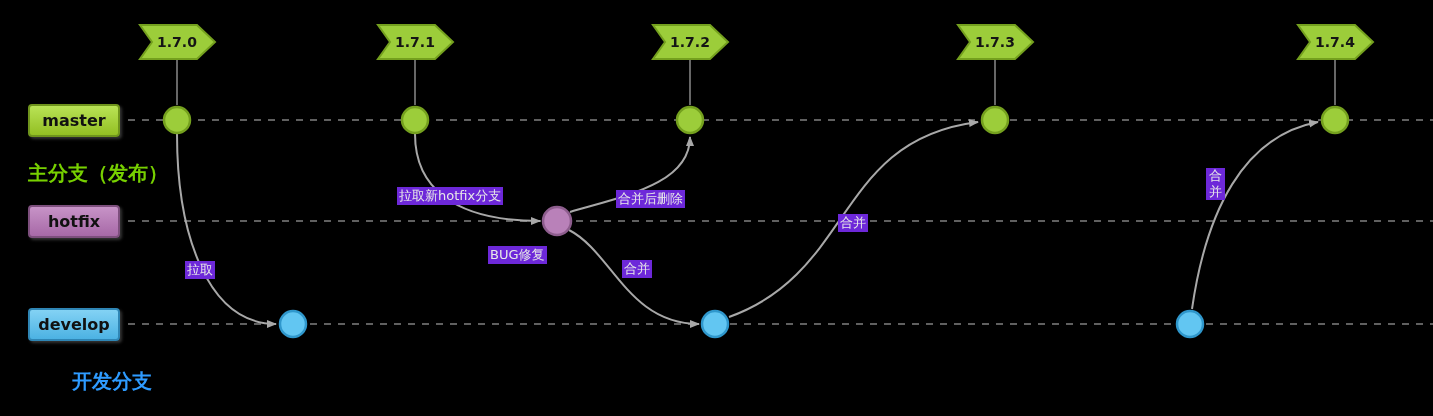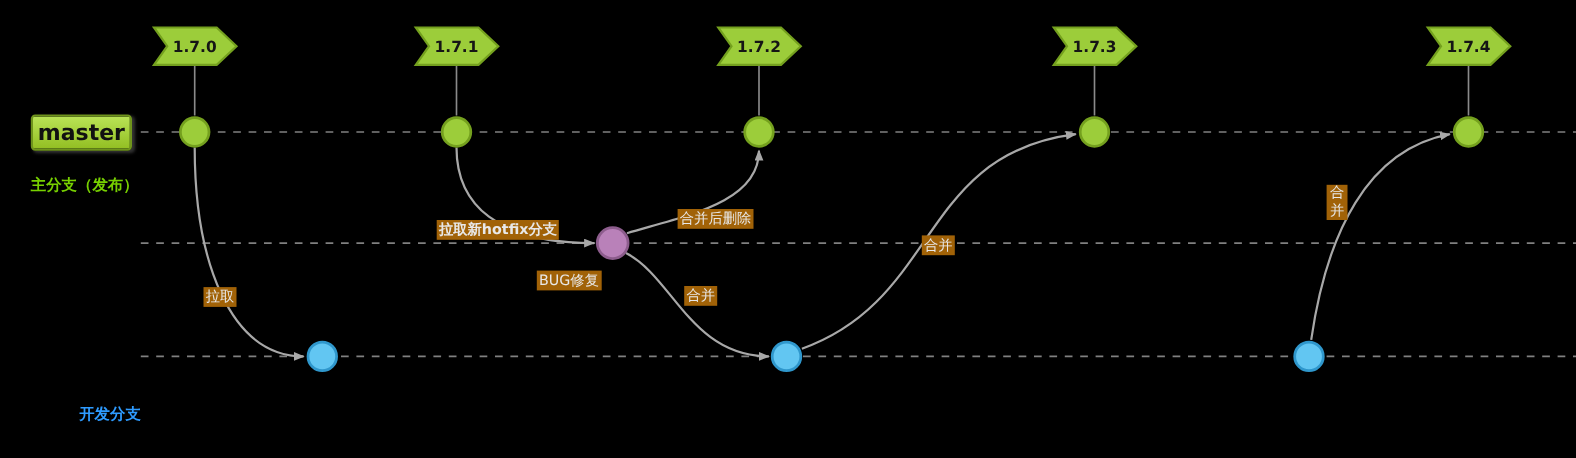--- a/index.html
+++ b/index.html
@@ -10,45 +10,45 @@
     font-family:"DejaVu Sans","Liberation Sans",sans-serif;
     overflow:hidden;
   }
   #stage svg { position:absolute; left:0; top:0; }
 
   .branch-box {
     position:absolute;
     width:88px; height:29px;
     line-height:29px;
     text-align:center;
-    font-size:20px; font-weight:bold; color:#111;
+    font-size:16px; font-weight:bold; color:#111;
     border-radius:4px;
     border:2px solid;
     box-shadow:2px 2px 3px rgba(150,150,150,0.35);
   }
   .branch-box.master  { left:28px; top:104px; background:linear-gradient(#b9e356,#93bf23); border-color:#6f941c; }
   .branch-box.hotfix  { left:28px; top:205px; background:linear-gradient(#c793c7,#a769a7); border-color:#7d4f7d; }
   .branch-box.develop { left:28px; top:308px; background:linear-gradient(#83d2f4,#4cb2e3); border-color:#2f86b5; }
 
   .branch-desc {
     position:absolute;
     left:28px;
-    font-size:14px; font-weight:bold;
+    font-size:20px; font-weight:bold;
     white-space:nowrap;
   }
   .branch-desc.master  { top:160px; color:#77d000; }
   .branch-desc.hotfix  { top:266px; color:#ff00ff; }
   .branch-desc.develop { top:368px; color:#2e9bff;margin-left:44px; }
 
   .edge-label {
     position:absolute;
     color:#e8e8e8;
     font-size:13px;
     white-space:nowrap;
-    background:#a16207;
+    background:#6d28d9;
     padding:0 2px;
   }
   .edge-label.vertical {
     width:15px;
     white-space:normal;
     word-break:break-all;
     line-height:16px;
     text-align:center;
   }
 
@@ -114,25 +114,27 @@
     <circle cx="1335" cy="120" r="13" fill="#9ccd3a" stroke="#74a01e" stroke-width="2.5"></circle>
 
     <circle cx="557" cy="221" r="14" fill="#b981b9" stroke="#8d5d8d" stroke-width="2.5"></circle>
 
     <circle cx="293" cy="324" r="13" fill="#62c6f2" stroke="#2f97cc" stroke-width="2.5"></circle>
     <circle cx="715" cy="324" r="13" fill="#62c6f2" stroke="#2f97cc" stroke-width="2.5"></circle>
     <circle cx="1190" cy="324" r="13" fill="#62c6f2" stroke="#2f97cc" stroke-width="2.5"></circle>
   </svg>
 
   <div class="branch-box master">master</div>
+  <div class="branch-box hotfix">hotfix</div>
+  <div class="branch-box develop">develop</div>
 
   <div class="branch-desc master">主分支（发布）</div>
   <div class="branch-desc develop">开发分支</div>
 
   <span class="edge-label" style="left:185px; top:261px;">拉取</span>
-  <span class="edge-label" style="left:397px; top:200px;font-weight:bold;">拉取新hotfix分支</span>
+  <span class="edge-label" style="left:397px; top:187px;">拉取新hotfix分支</span>
   <span class="edge-label" style="left:488px; top:246px;">BUG修复</span>
   <span class="edge-label" style="left:616px; top:190px;">合并后删除</span>
   <span class="edge-label" style="left:622px; top:260px;">合并</span>
   <span class="edge-label" style="left:838px; top:214px;">合并</span>
   <span class="edge-label vertical" style="left:1206px; top:168px;">合并</span>
 
 </div>
 
 </body></html>

